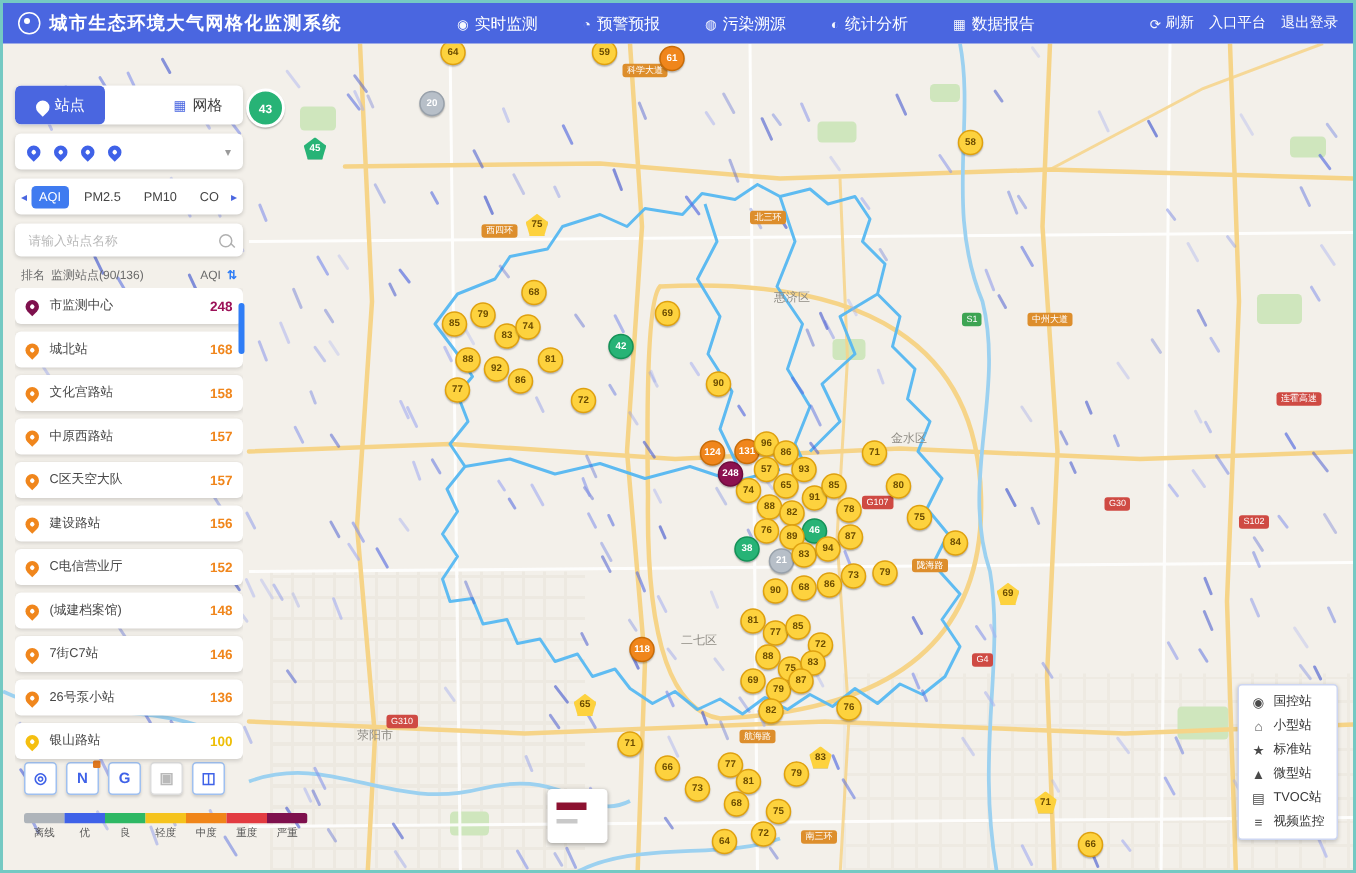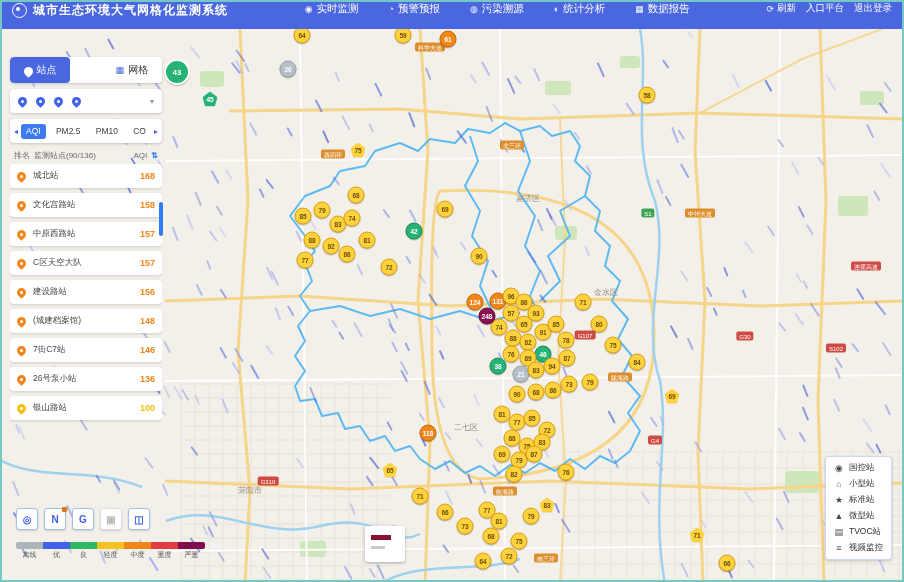--- a/index.html
+++ b/index.html
@@ -1,20 +1,20 @@
 <!DOCTYPE html>
 <html><head>
 <meta charset="utf-8">
 <style>
   html,body{margin:0;padding:0;background:#dfe9e7;}
   body{width:904px;height:582px;overflow:hidden;font-family:"Liberation Sans",sans-serif;}
   .app{position:relative;width:904px;height:582px;box-sizing:border-box;border:2px solid #74c9c3;background:#f3f0ea;overflow:hidden;}
 
   
-  .topbar{position:absolute;left:0;top:0;right:0;height:27px;background:#4a66e0;display:flex;align-items:flex-start;padding:0 10px;z-index:40;color:#fff;}
+  .topbar{position:absolute;left:0;top:0;right:0;height:27px;background:#4a66e0;display:flex;align-items:center;padding:0 10px;z-index:40;color:#fff;}
   .brand{display:flex;align-items:center;gap:6px;flex:0 0 auto;}
   .logo{width:13px;height:13px;border:1.5px solid #fff;border-radius:50%;position:relative;}
   .logo::after{content:"";position:absolute;left:3px;top:3px;width:4px;height:4px;background:#fff;border-radius:50%;}
   .title{font-size:12px;font-weight:bold;letter-spacing:1px;white-space:nowrap;}
   .nav{flex:1;display:flex;justify-content:center;gap:30px;}
   .nav-item{display:flex;align-items:center;gap:4px;font-size:10.5px;cursor:pointer;white-space:nowrap;}
   .nav-ico{font-size:9px;opacity:.95;}
   .hright{flex:0 0 auto;display:flex;align-items:center;gap:10px;font-size:9.5px;}
   .hr-item{display:flex;align-items:center;gap:3px;cursor:pointer;white-space:nowrap;}
 
@@ -661,30 +661,39 @@
       <span class="arrow">◂</span>
       <span id="chips" style="display:flex;gap:4px;flex:1;justify-content:space-between;align-items:center">
           <span class="chip active">AQI</span>
           <span class="chip">PM2.5</span>
           <span class="chip">PM10</span>
           <span class="chip">CO</span>
         </span>
       <span class="arrow">▸</span>
     </div>
 
+    <div class="card search">
+      <input placeholder="请输入站点名称" style="">
+      <span class="mag"></span>
+    </div>
 
     <div class="listhead">
       <span>排名</span>
       <span class="lh-title">监测站点(90/136)</span>
       <span>AQI</span>
       <span class="sorticon">⇅</span>
     </div>
 
     <div class="stlist" id="stlist" style="height:346px">
         <div class="srow">
+          <span class="rpin maroon"></span>
+          <span class="sname">市监测中心</span>
+          <span class="sval maroon">248</span>
+        </div>
+        <div class="srow">
           <span class="rpin orange"></span>
           <span class="sname">城北站</span>
           <span class="sval orange">168</span>
         </div>
         <div class="srow">
           <span class="rpin orange"></span>
           <span class="sname">文化宫路站</span>
           <span class="sval orange">158</span>
         </div>
         <div class="srow">
@@ -694,20 +703,25 @@
         </div>
         <div class="srow">
           <span class="rpin orange"></span>
           <span class="sname">C区天空大队</span>
           <span class="sval orange">157</span>
         </div>
         <div class="srow">
           <span class="rpin orange"></span>
           <span class="sname">建设路站</span>
           <span class="sval orange">156</span>
+        </div>
+        <div class="srow">
+          <span class="rpin orange"></span>
+          <span class="sname">C电信营业厅</span>
+          <span class="sval orange">152</span>
         </div>
         <div class="srow">
           <span class="rpin orange"></span>
           <span class="sname">(城建档案馆)</span>
           <span class="sval orange">148</span>
         </div>
         <div class="srow">
           <span class="rpin orange"></span>
           <span class="sname">7街C7站</span>
           <span class="sval orange">146</span>

